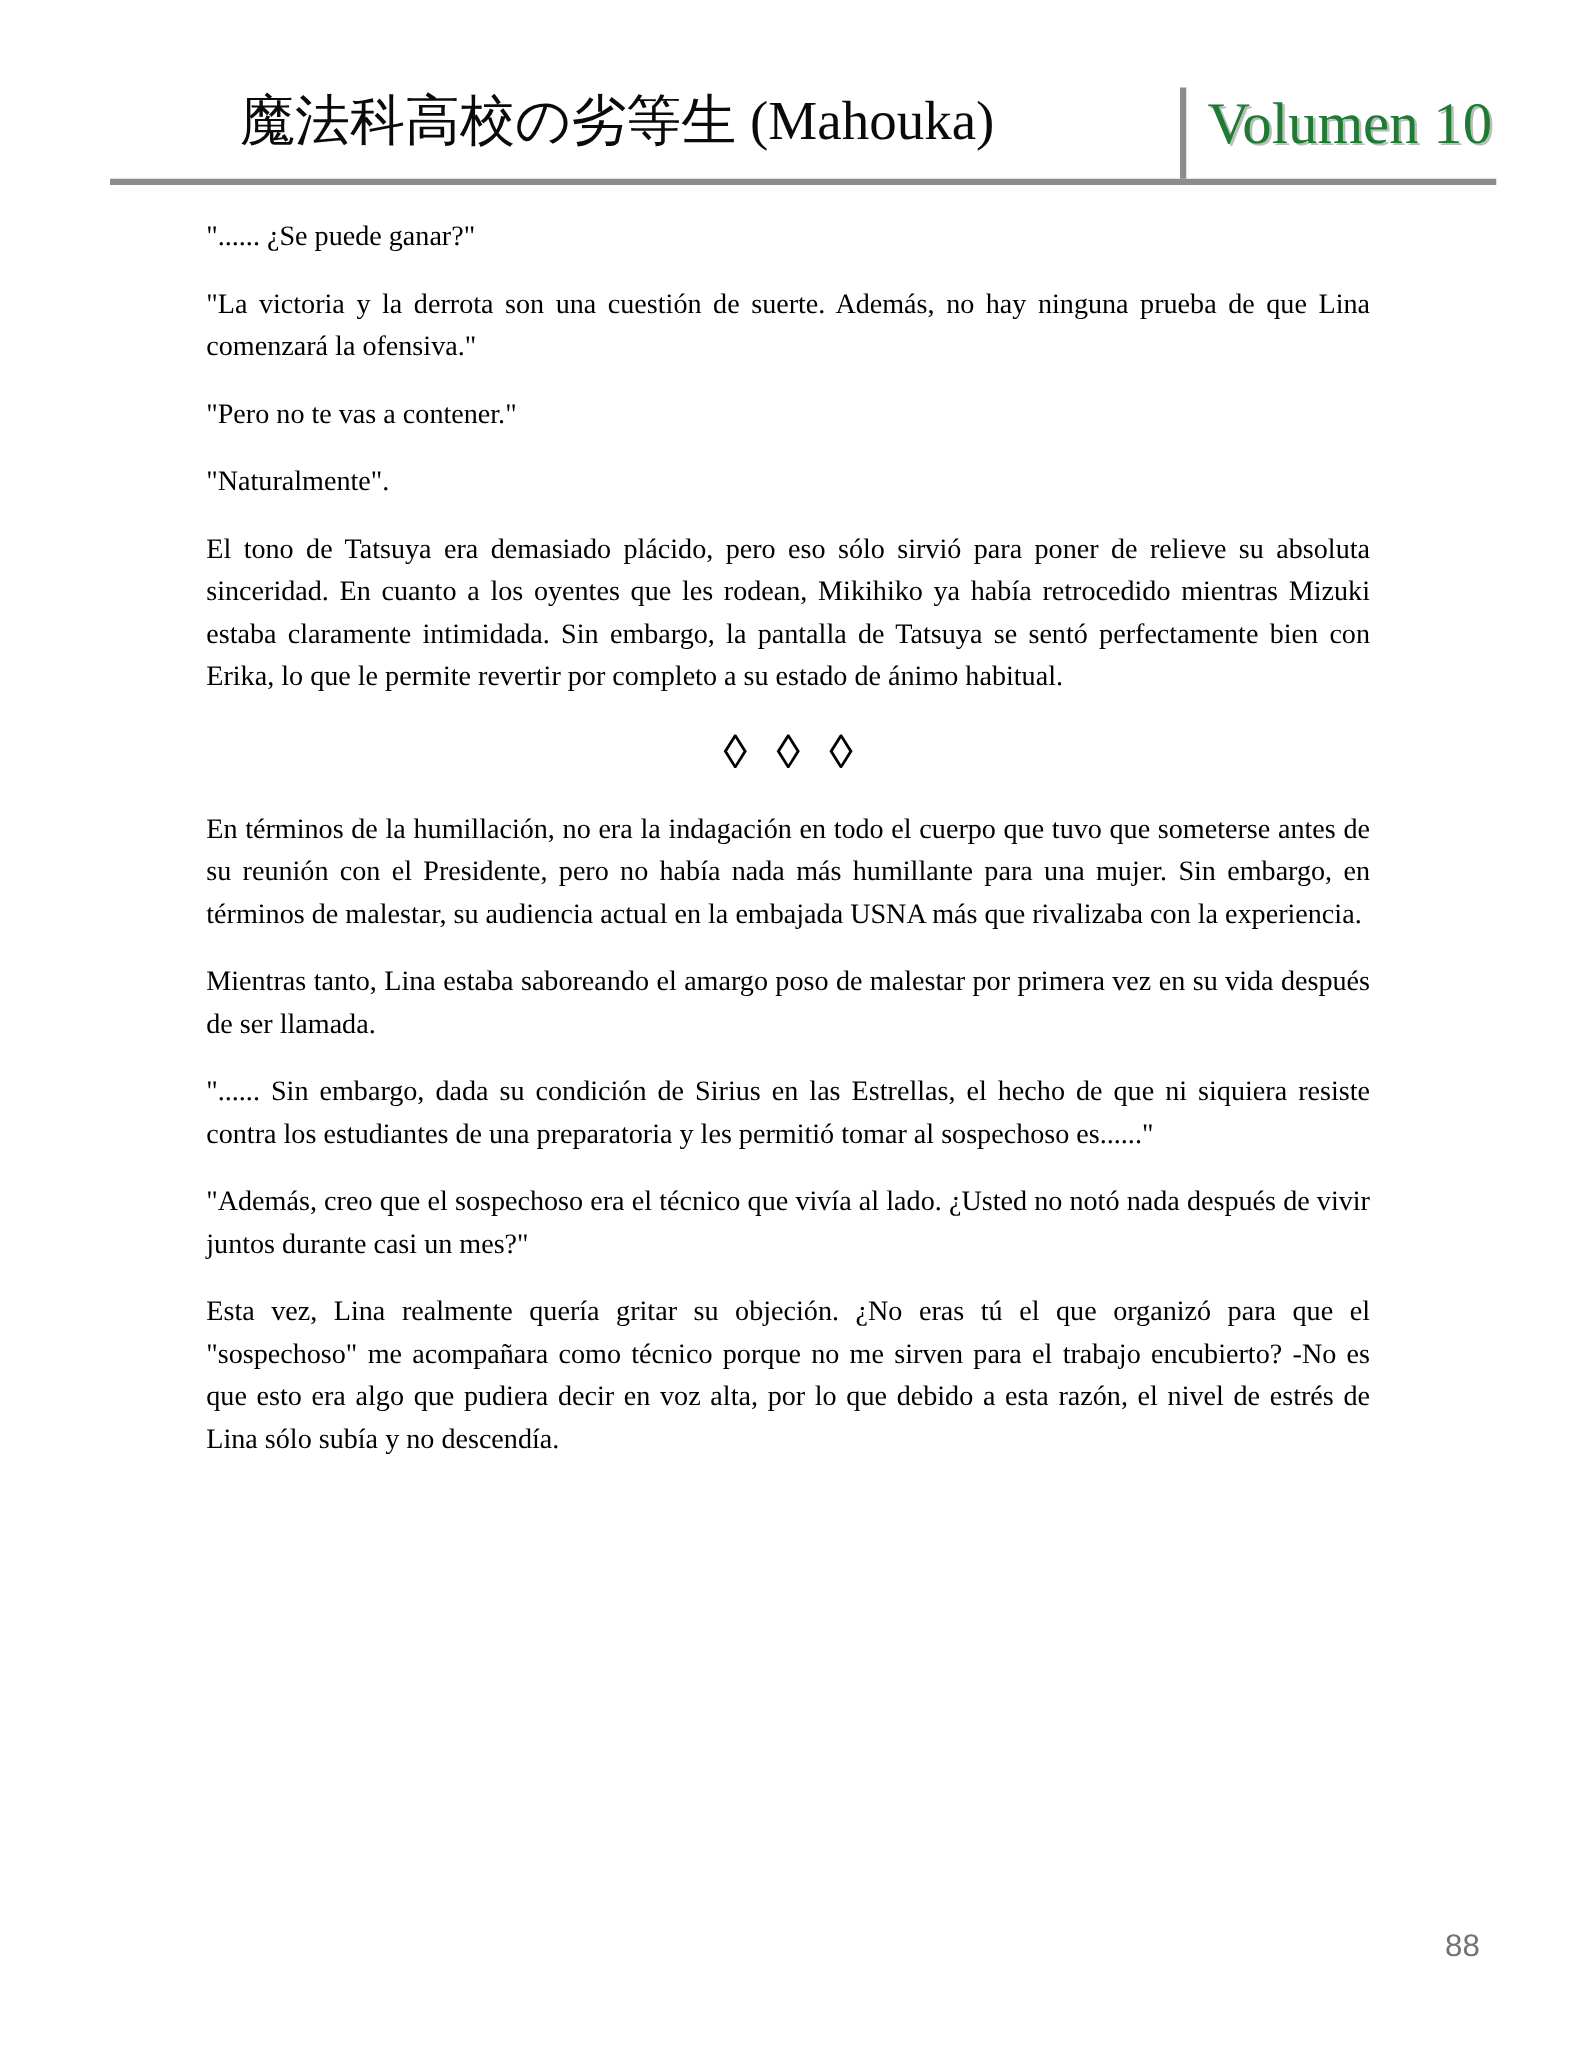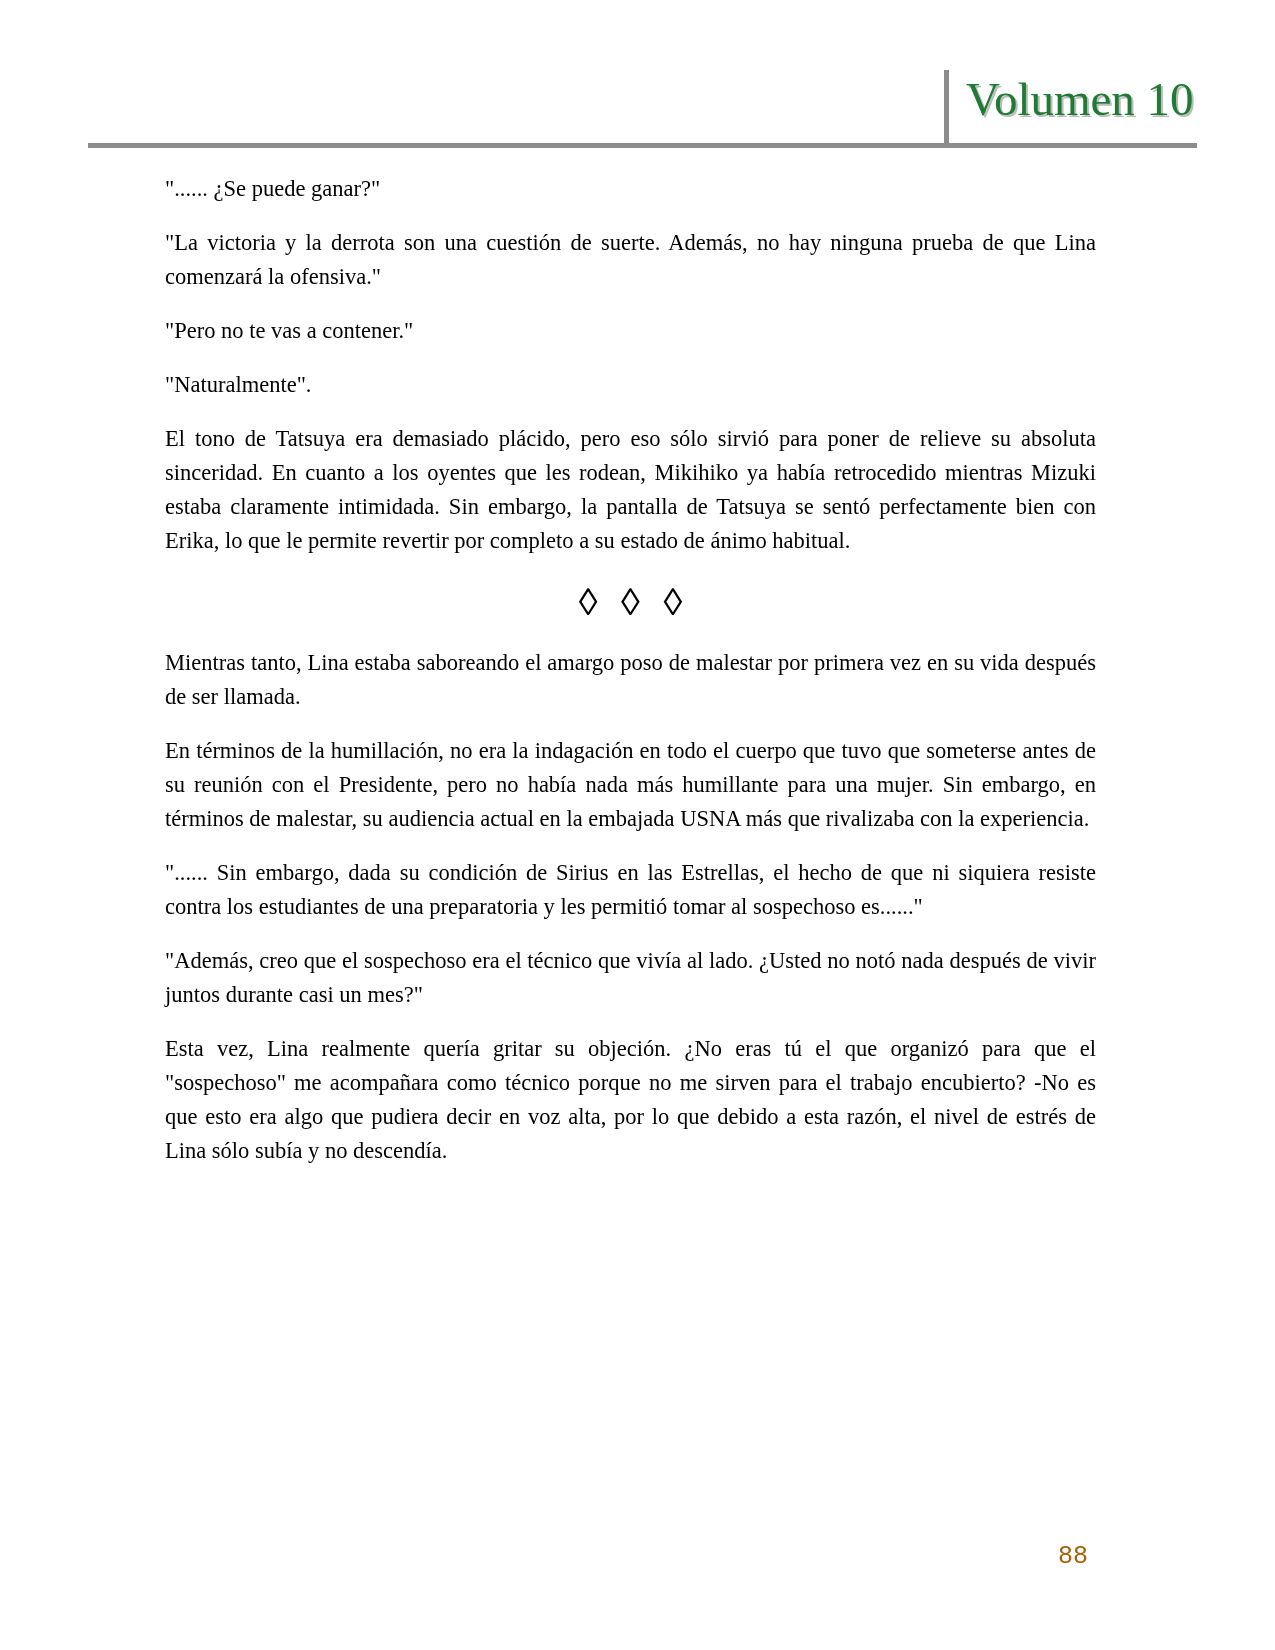--- a/index.html
+++ b/index.html
@@ -43,44 +43,45 @@
   }
   .separator{
     margin:0 0 20px 0;
     font-size:38px;line-height:48px;
     text-align:center;
     word-spacing:14px;
     color:#000000;
   }
   
   .page-number{
-    position:absolute;left:1058px;top:1540px;
-    font-family:Liberation Mono, monospace;
+    position:absolute;left:1156px;top:1540px;
+    font-family:Liberation Sans, sans-serif;
     font-size:25px;line-height:34px;
-    color:#a16207;
+    color:#737373;
   }
 </style>
 </head>
 <body>
 
 <div class="page">
 
+  <div class="jp-title">魔法科高校の劣等生 (Mahouka)</div>
   <div class="header-vbar"></div>
   <div class="volume-label">Volumen 10</div>
   <div class="header-rule"></div>
 
   <div class="body-text">
     <p class="para">"...... ¿Se puede ganar?"</p>
     <p class="para">"La victoria y la derrota son una cuestión de suerte. Además, no hay ninguna prueba de que Lina comenzará la ofensiva."</p>
     <p class="para">"Pero no te vas a contener."</p>
     <p class="para">"Naturalmente".</p>
     <p class="para">El tono de Tatsuya era demasiado plácido, pero eso sólo sirvió para poner de relieve su absoluta sinceridad. En cuanto a los oyentes que les rodean, Mikihiko ya había retrocedido mientras Mizuki estaba claramente intimidada. Sin embargo, la pantalla de Tatsuya se sentó perfectamente bien con Erika, lo que le permite revertir por completo a su estado de ánimo habitual.</p>
     <p class="separator">◊ ◊ ◊</p>
+    <p class="para">En términos de la humillación, no era la indagación en todo el cuerpo que tuvo que someterse antes de su reunión con el Presidente, pero no había nada más humillante para una mujer. Sin embargo, en términos de malestar, su audiencia actual en la embajada USNA más que rivalizaba con la experiencia.</p>
     <p class="para">Mientras tanto, Lina estaba saboreando el amargo poso de malestar por primera vez en su vida después de ser llamada.</p>
-    <p class="para">En términos de la humillación, no era la indagación en todo el cuerpo que tuvo que someterse antes de su reunión con el Presidente, pero no había nada más humillante para una mujer. Sin embargo, en términos de malestar, su audiencia actual en la embajada USNA más que rivalizaba con la experiencia.</p>
     <p class="para">"...... Sin embargo, dada su condición de Sirius en las Estrellas, el hecho de que ni siquiera resiste contra los estudiantes de una preparatoria y les permitió tomar al sospechoso es......"</p>
     <p class="para">"Además, creo que el sospechoso era el técnico que vivía al lado. ¿Usted no notó nada después de vivir juntos durante casi un mes?"</p>
     <p class="para">Esta vez, Lina realmente quería gritar su objeción. ¿No eras tú el que organizó para que el "sospechoso" me acompañara como técnico porque no me sirven para el trabajo encubierto? -No es que esto era algo que pudiera decir en voz alta, por lo que debido a esta razón, el nivel de estrés de Lina sólo subía y no descendía.</p>
   </div>
 
   <div class="page-number">88</div>
 
 </div>
 
 </body></html>

